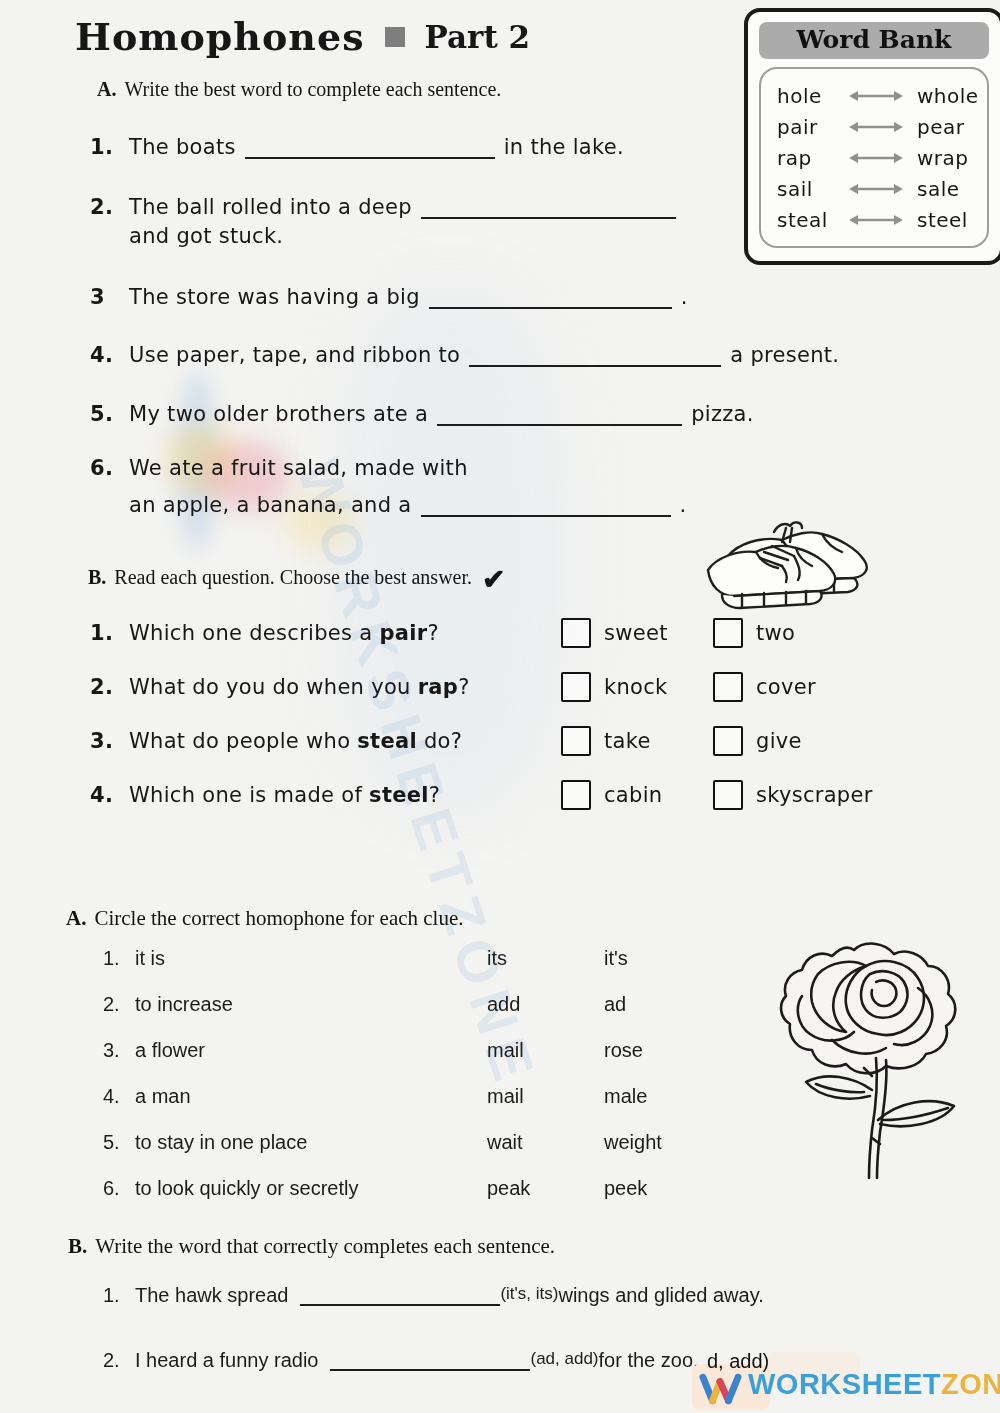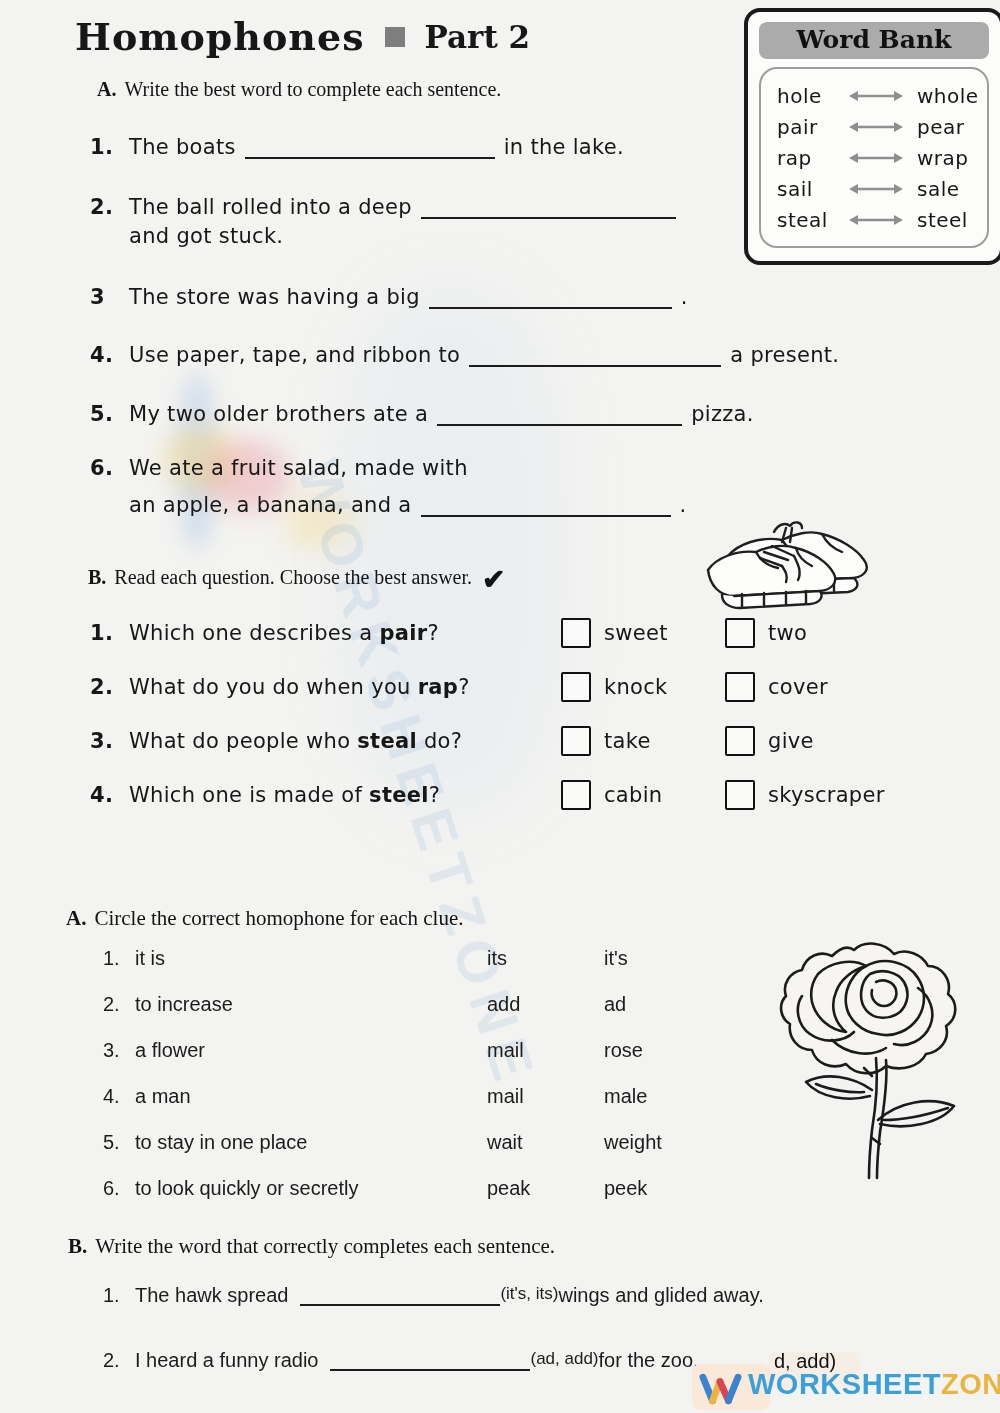--- a/index.html
+++ b/index.html
@@ -56,41 +56,41 @@
   .srow{position:absolute; display:flex; align-items:flex-end; gap:9px; font-size:21px; letter-spacing:.3px; white-space:nowrap;}
   .srow .num{width:30px; font-weight:700; flex:0 0 auto;}
   .blank{height:26px; border-bottom:2.5px solid #1c1c1c; flex:0 0 auto;}
 
   
   .qrow{position:absolute; left:90px; display:flex; align-items:center; font-size:21px; letter-spacing:.3px; white-space:nowrap;}
   .qrow .num{width:30px; font-weight:700; flex:0 0 auto; margin-right:9px;}
   .qtext{width:432px; flex:0 0 auto;}
   .qtext b{font-weight:700;}
   .optgroup{display:flex; align-items:center; flex:0 0 auto;}
-  .optgroup.g1{width:164px;text-align:right;}
+  .optgroup.g1{width:152px;text-align:right;}
   .cbox{width:26px;height:26px;border:2.5px solid #111;background:rgba(255,255,255,.6);border-radius:2px;margin-right:13px;flex:0 0 auto;}
 
   
   .crow{position:absolute; left:103px; display:flex; align-items:baseline;
     font-family:"Liberation Sans", sans-serif; font-size:20px; color:#1c1c1c; white-space:nowrap;}
   .crow .cnum{width:32px; flex:0 0 auto;}
   .crow .clue{width:352px; flex:0 0 auto;}
   .crow .copt1{width:117px; flex:0 0 auto;}
 
   .brow{position:absolute; left:103px; display:flex; align-items:flex-start;
     font-family:"Liberation Sans", sans-serif; font-size:20px; color:#1c1c1c; white-space:nowrap;}
   .brow .cnum{width:32px; flex:0 0 auto; line-height:26px;}
   .brow .pre{line-height:26px; margin-right:12px;}
   .brow .post{line-height:26px; margin-left:0;}
   .blankgroup{display:inline-flex; align-items:flex-start; flex:0 0 auto;}
   .blankgroup .line{width:200px; height:22px; border-bottom:2px solid #1c1c1c;}
   .blankgroup .hint{font-size:17px; margin-top:2px;}
 
   
-  .overlap-text{position:absolute; left:774px; top:1350px; font-family:"Liberation Sans", sans-serif; font-size:20px; color:#111;}
+  .overlap-text{position:absolute; left:707px; top:1350px; font-family:"Liberation Sans", sans-serif; font-size:20px; color:#111;}
   .logo-bg{position:absolute; left:692px; top:1364px; width:78px; height:46px; background:#fae8d8; border-radius:8px;}
   .logo-bg2{position:absolute; left:768px; top:1352px; width:92px; height:36px; background:rgba(250,232,216,.45); border-radius:6px;}
   .logo-w{position:absolute; left:698px; top:1372px;}
   .logo-text{position:absolute; left:748px; top:1368px; font-family:"Liberation Sans", sans-serif; font-weight:700; font-size:29px; letter-spacing:.5px; white-space:nowrap;}
   .logo-text .p1{color:#3b9fd8;}
   .logo-text .p2{color:#eab440;}
 
   .illus{position:absolute;}
   svg{display:block;}
 </style>

